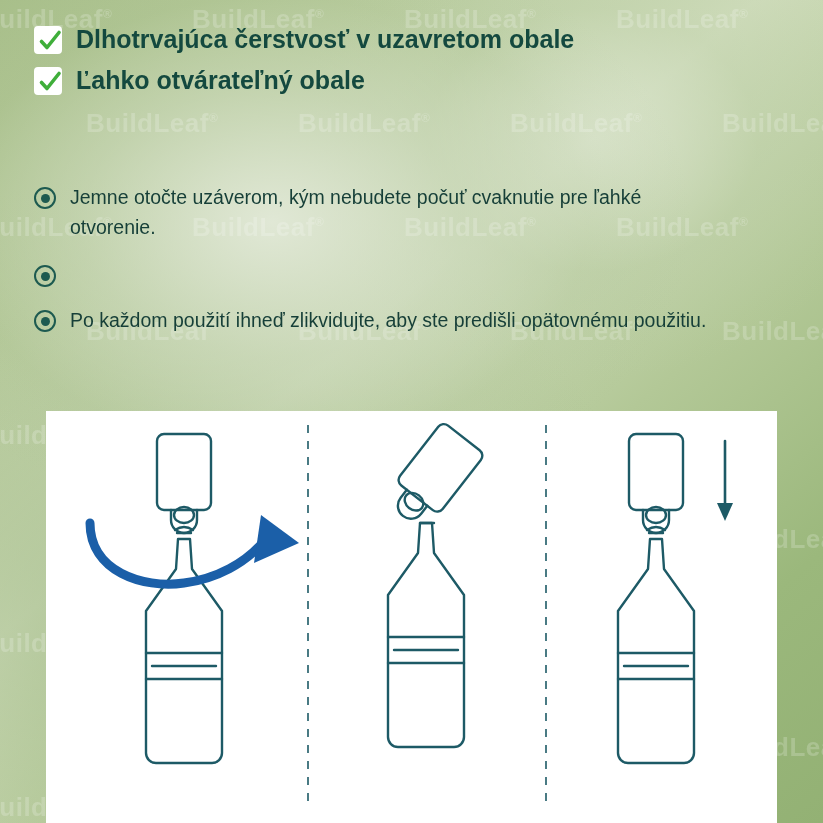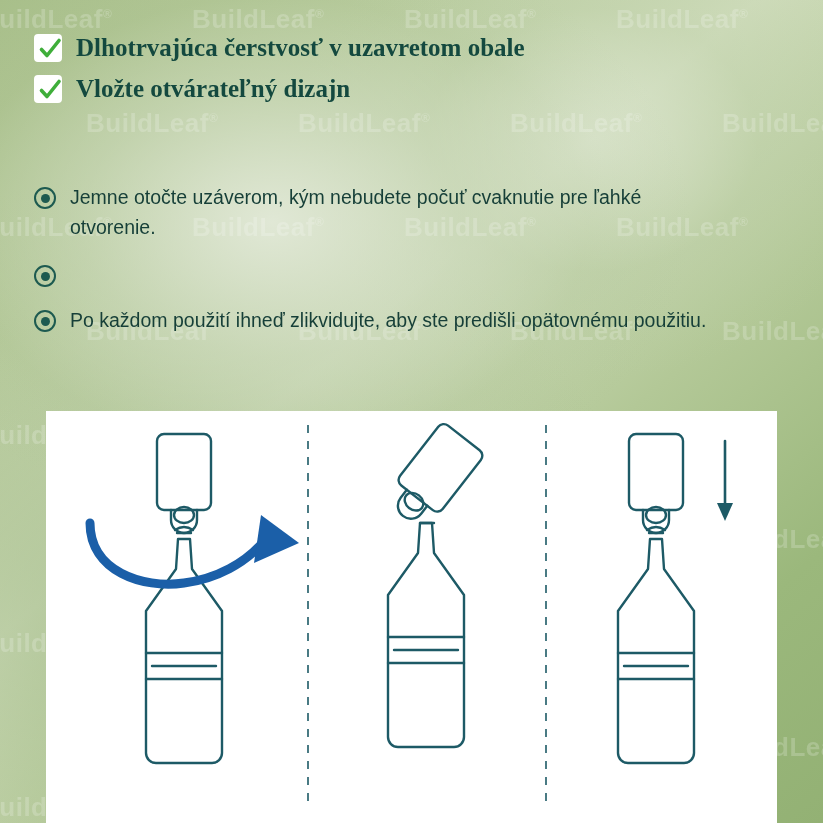--- a/index.html
+++ b/index.html
@@ -43,23 +43,22 @@
   }
   .wm sup {
     font-size: 12px;
     vertical-align: super;
   }
 
   
   .checklist {
     position: absolute;
     left: 34px;
-    top: 32px;
+    top: 24px;
     width: 760px;
-    font-family: Liberation Serif, serif;
   }
   .check-row {
     display: flex;
     align-items: center;
     margin-bottom: 10px;
   }
   .check-box {
     position: relative;
     width: 28px;
     height: 28px;
@@ -202,21 +201,21 @@
       <span class="check-text">Dlhotrvajúca čerstvosť v uzavretom obale</span>
     </div>
 
 
     <div class="check-row">
       <span class="check-box">
         <svg width="24" height="24" viewBox="0 0 24 24" aria-hidden="true">
           <path d="M3.5 12.5 L9 18.5 L21 3.5" fill="none" stroke="#3fae3a" stroke-width="3.6" stroke-linecap="round" stroke-linejoin="round"></path>
         </svg>
       </span>
-      <span class="check-text">Vložte otvárateľný dizajn</span>
+      <span class="check-text">Ľahko otvárateľný obale</span>
     </div>
 
   </div>
 
   <div class="bullets">
 
     <div class="bullet-row">
       <span class="bullet-dot"></span>
       <span class="bullet-text">Jemne otočte uzáverom, kým nebudete počuť cvaknutie pre ľahké otvorenie.</span>
     </div>

